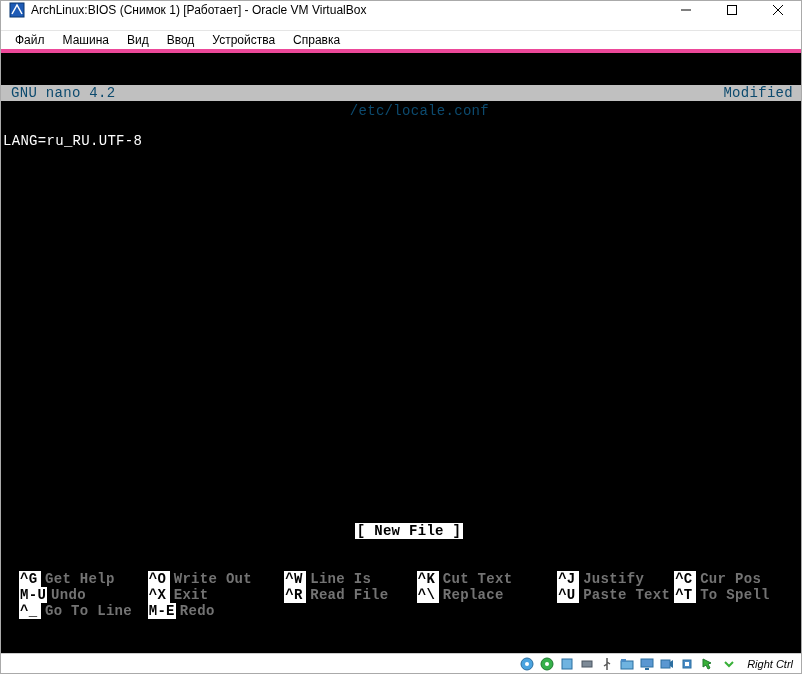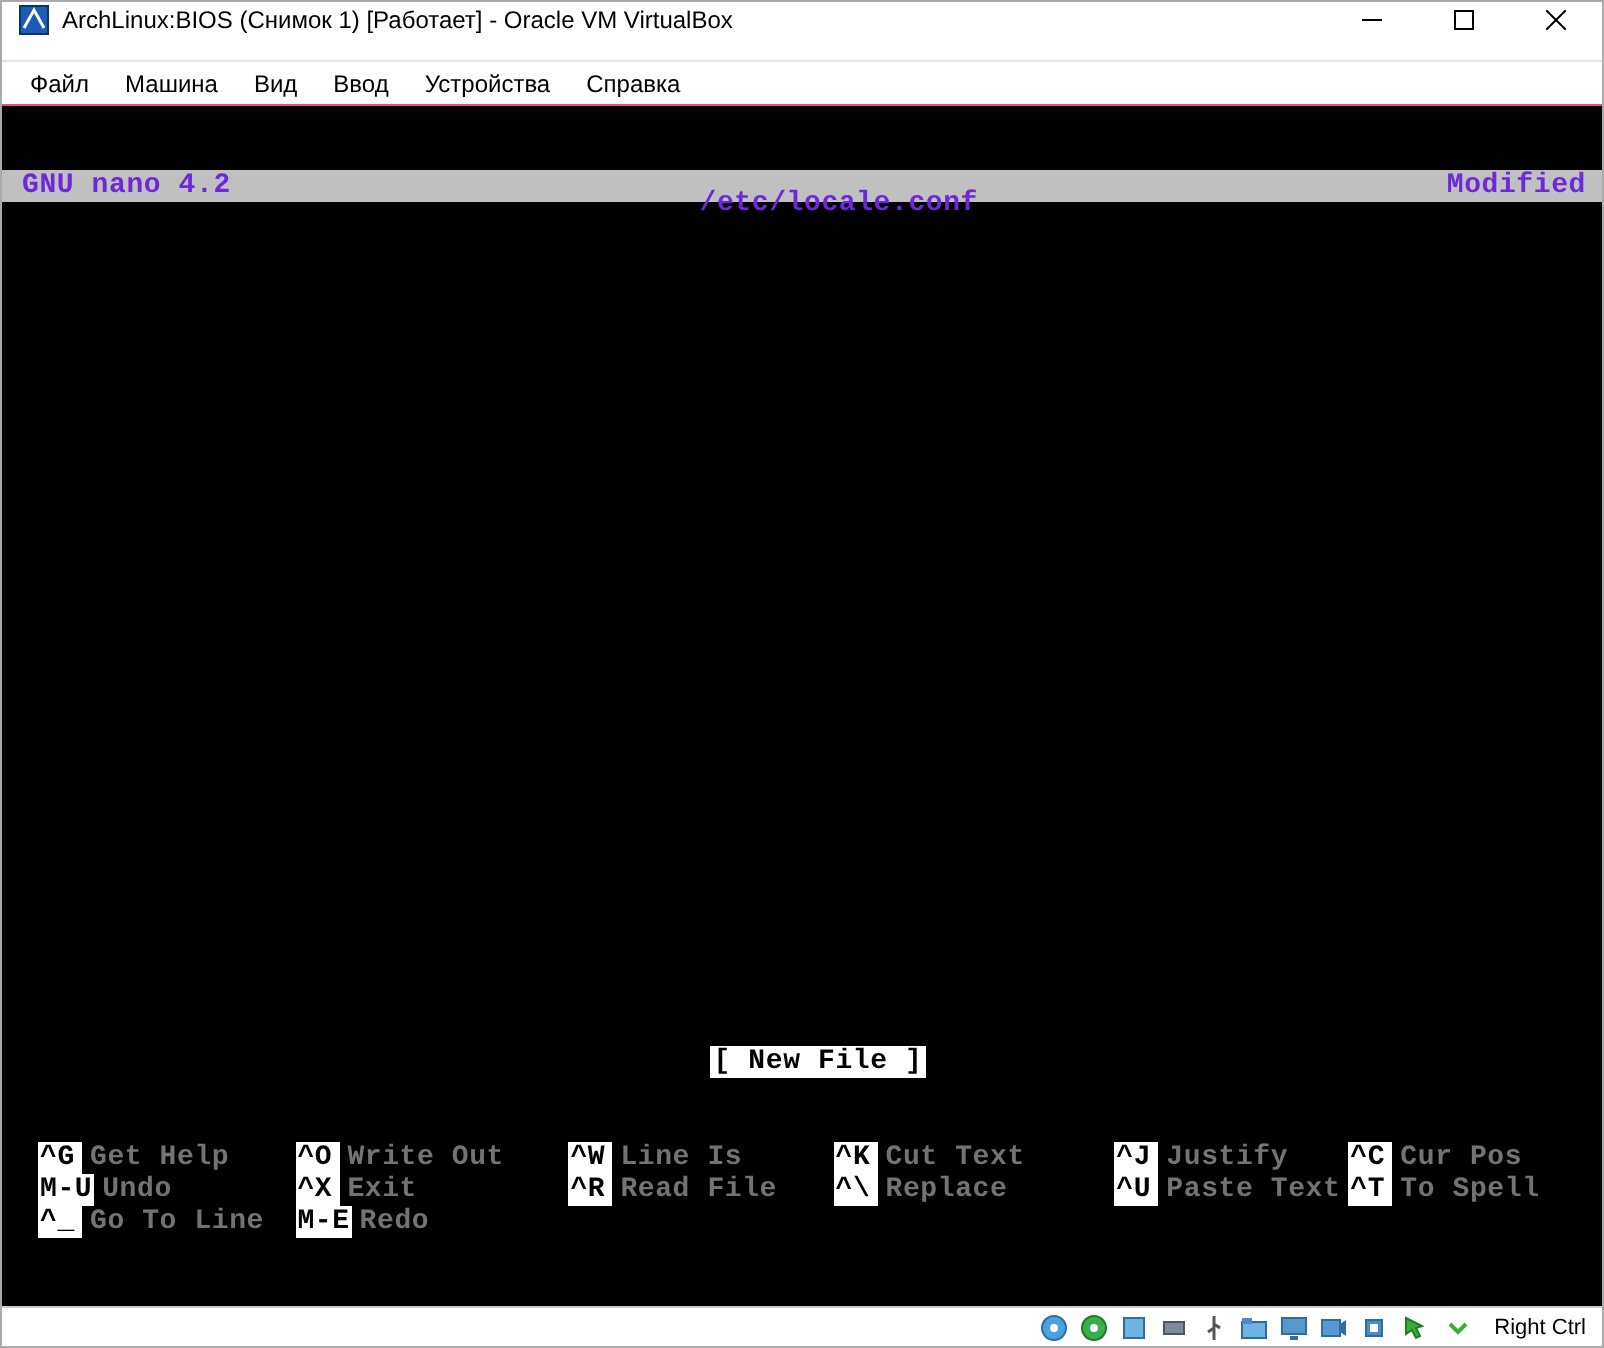--- a/index.html
+++ b/index.html
@@ -35,21 +35,21 @@
   .win-btn svg { stroke: #000; stroke-width: 1; fill: none; }
 
   
   .menubar {
     height: 22px;
     display: flex;
     align-items: center;
     padding: 0 6px;
     gap: 2px;
     background: #fff;
-    border-bottom: 1px solid #ec4899;
+    border-bottom: 4px solid #ec4899;
   }
   .menu-item {
     padding: 2px 8px;
     font-size: 12px;
     color: #000;
     cursor: default;
   }
 
   
   .terminal {
@@ -59,27 +59,26 @@
     color: #fff;
     font-family: "Courier New", monospace;
     font-size: 14px;
     line-height: 16px;
     white-space: pre;
     position: relative;
     letter-spacing: 0.3px;
   }
   .nano-top {
     background: #c0c0c0;
-    color: #6d28d9;
-    font-weight: bold;
+    color: #0c4a6e;
+    font-weight: normal;
     display: flex;
     justify-content: space-between;
     padding: 0 4px;
     height: 16px;
-    align-items: center;
   }
   .nano-top .left { padding-left: 6px; }
   .nano-top .center { flex:1; text-align:center;margin-top:18px; }
   .nano-top .right { padding-right: 4px; }
   .nano-body {
     padding: 0 2px;
     color: #fff;
   }
   .nano-bottom {
     position: absolute;
@@ -118,21 +117,21 @@
     justify-content: flex-end;
     padding: 0 4px;
     gap: 4px;
   }
   .status-icon {
     width: 16px; height: 16px;
     display: inline-flex; align-items: center; justify-content: center;
   }
   .host-key {
     font-size: 11px; color: #000; padding: 0 4px;
-    display: flex; align-items: center; gap: 12px;
+    display: flex; align-items: center; gap: 12px; font-style: italic;
   }
 </style>
 </head>
 <body>
 
 <div class="titlebar">
   <span class="app-icon">
     <svg width="16" height="16" viewBox="0 0 16 16">
         <rect x="1" y="1" width="14" height="14" fill="#1e5bb6" stroke="#07356e"></rect>
         <path d="M3 12 L8 3 L13 12" fill="none" stroke="#fff" stroke-width="1.5"></path>
@@ -167,20 +166,21 @@
   <span class="menu-item">Устройства</span>
   <span class="menu-item">Справка</span>
 </div>
 
 <div class="terminal">
   <div class="nano-top">
     <span class="left">GNU nano 4.2</span>
     <span class="center">/etc/locale.conf</span>
     <span class="right">Modified</span>
   </div>
+  <div class="nano-body"><span>LANG=ru_RU.UTF-8</span></div>
 
   <div class="nano-bottom">
     <div class="nano-newfile"><span>[ New File ]</span></div>
     <div class="nano-commands">
       <div class="cmd"><span class="key">^G</span><span class="label">Get Help</span></div>
       <div class="cmd"><span class="key">^O</span><span class="label">Write Out</span></div>
       <div class="cmd"><span class="key">^W</span><span class="label">Line Is</span></div>
       <div class="cmd"><span class="key">^K</span><span class="label">Cut Text</span></div>
       <div class="cmd"><span class="key">^J</span><span class="label">Justify</span></div>
       <div class="cmd"><span class="key">^C</span><span class="label">Cur Pos</span></div>

